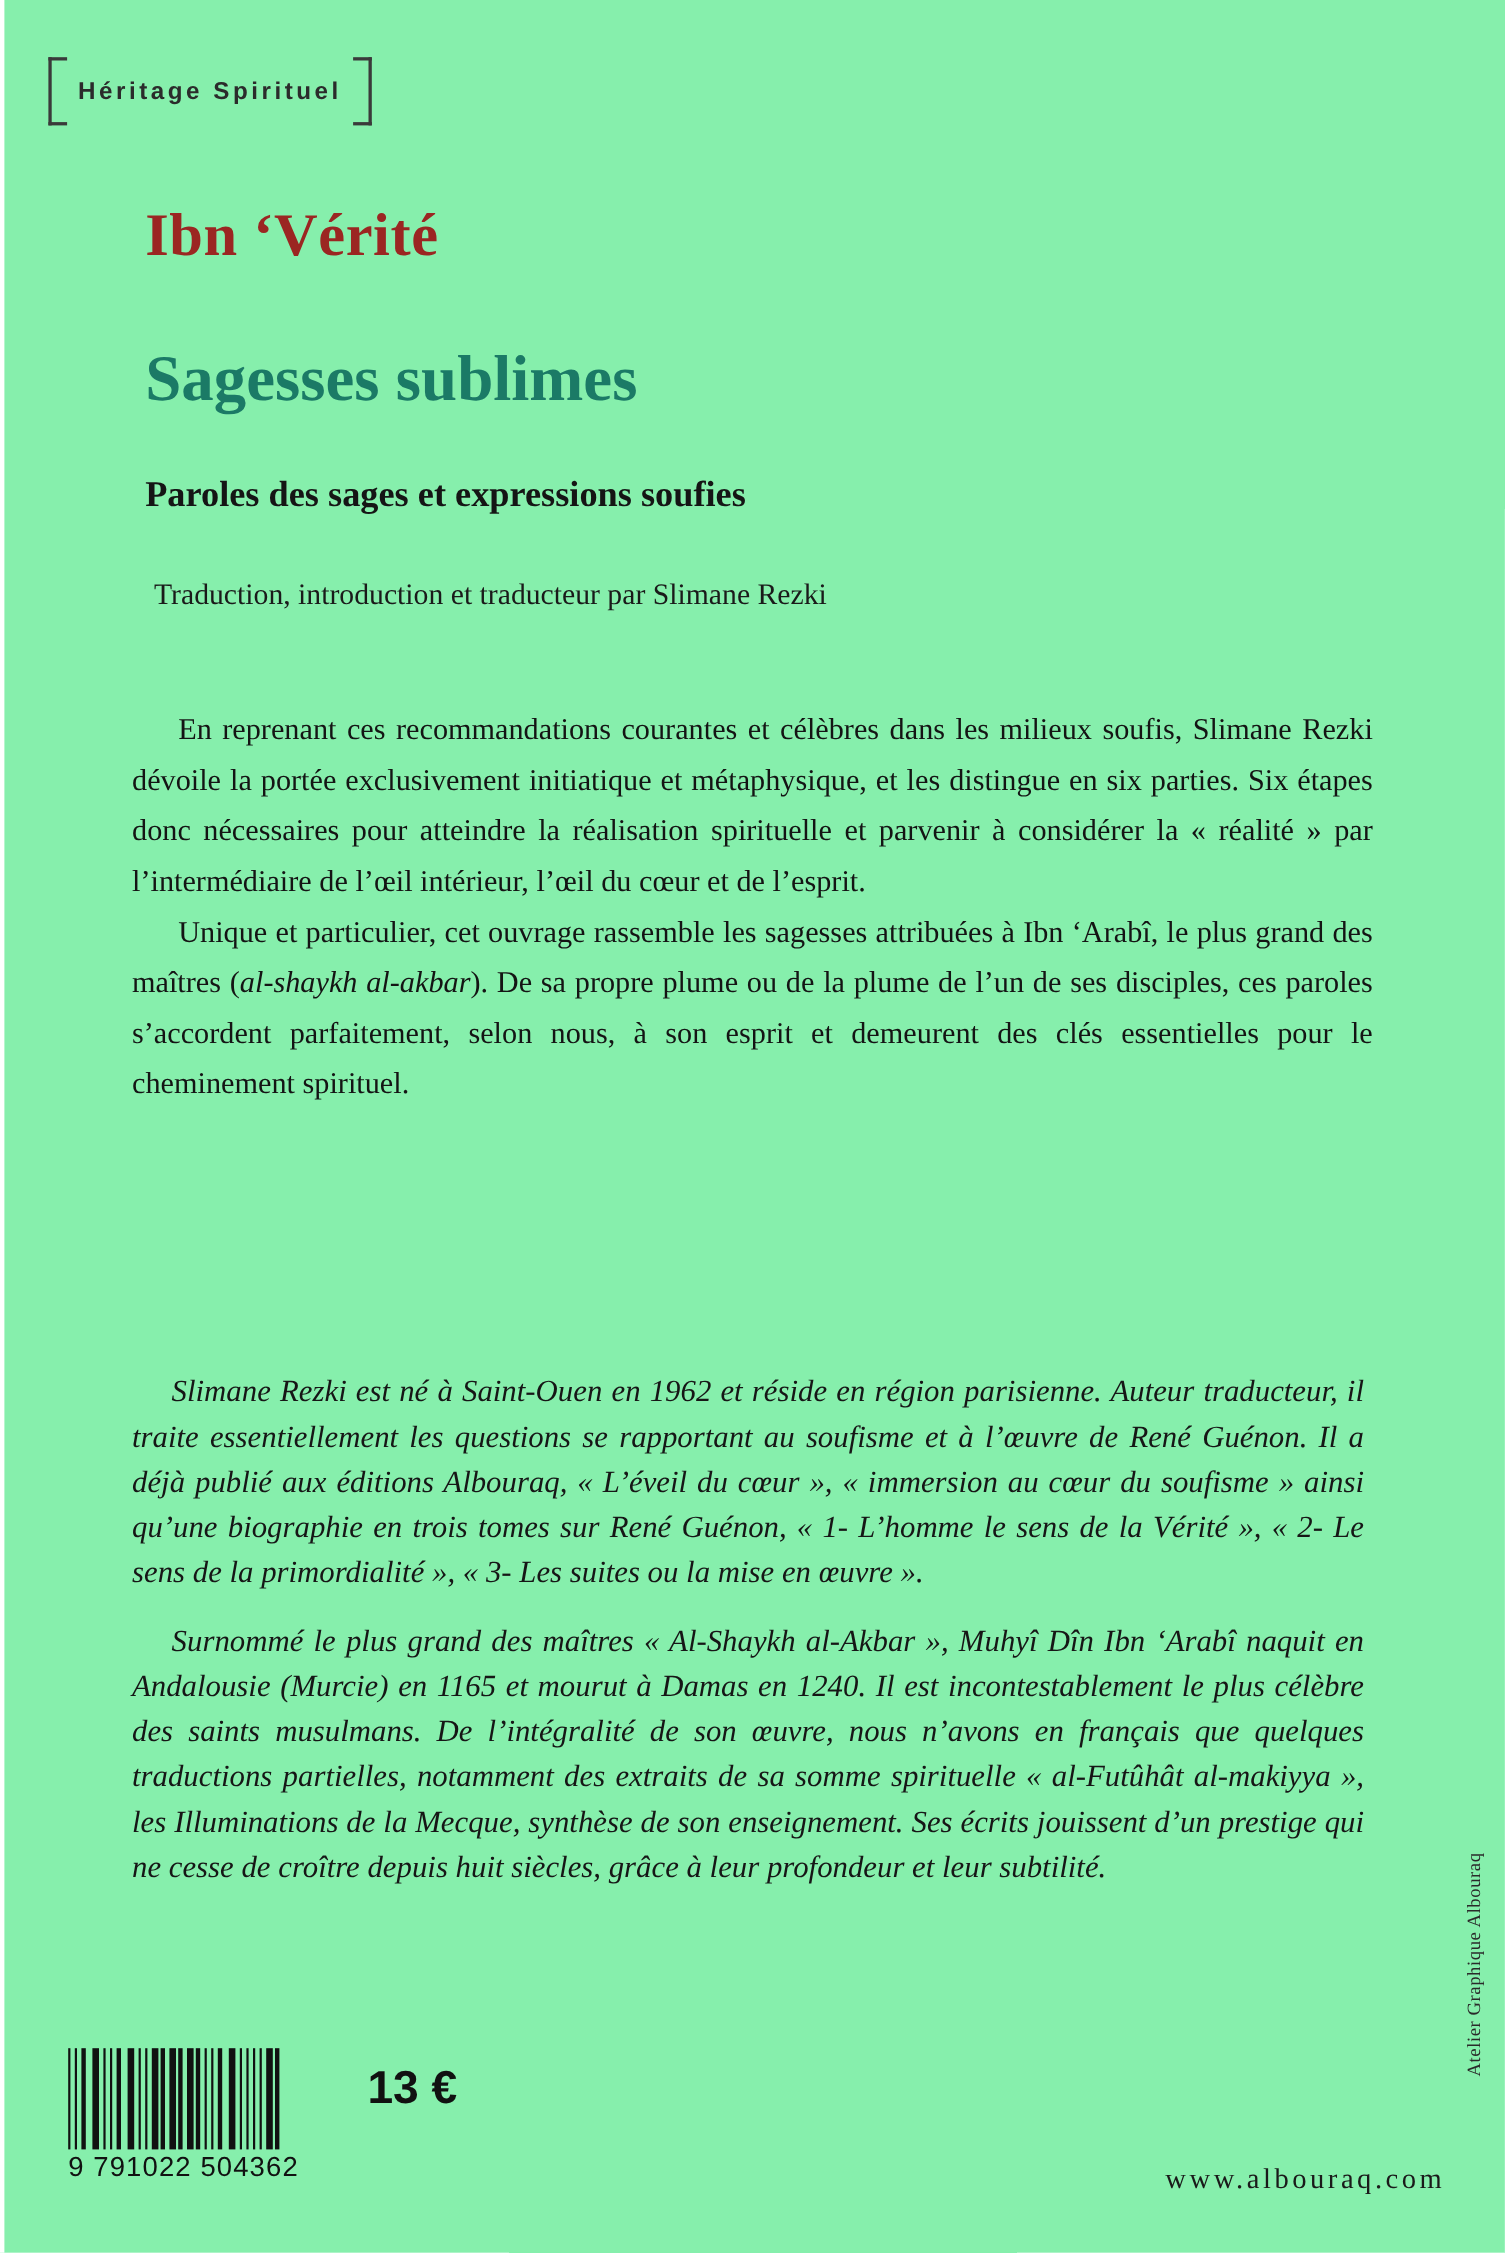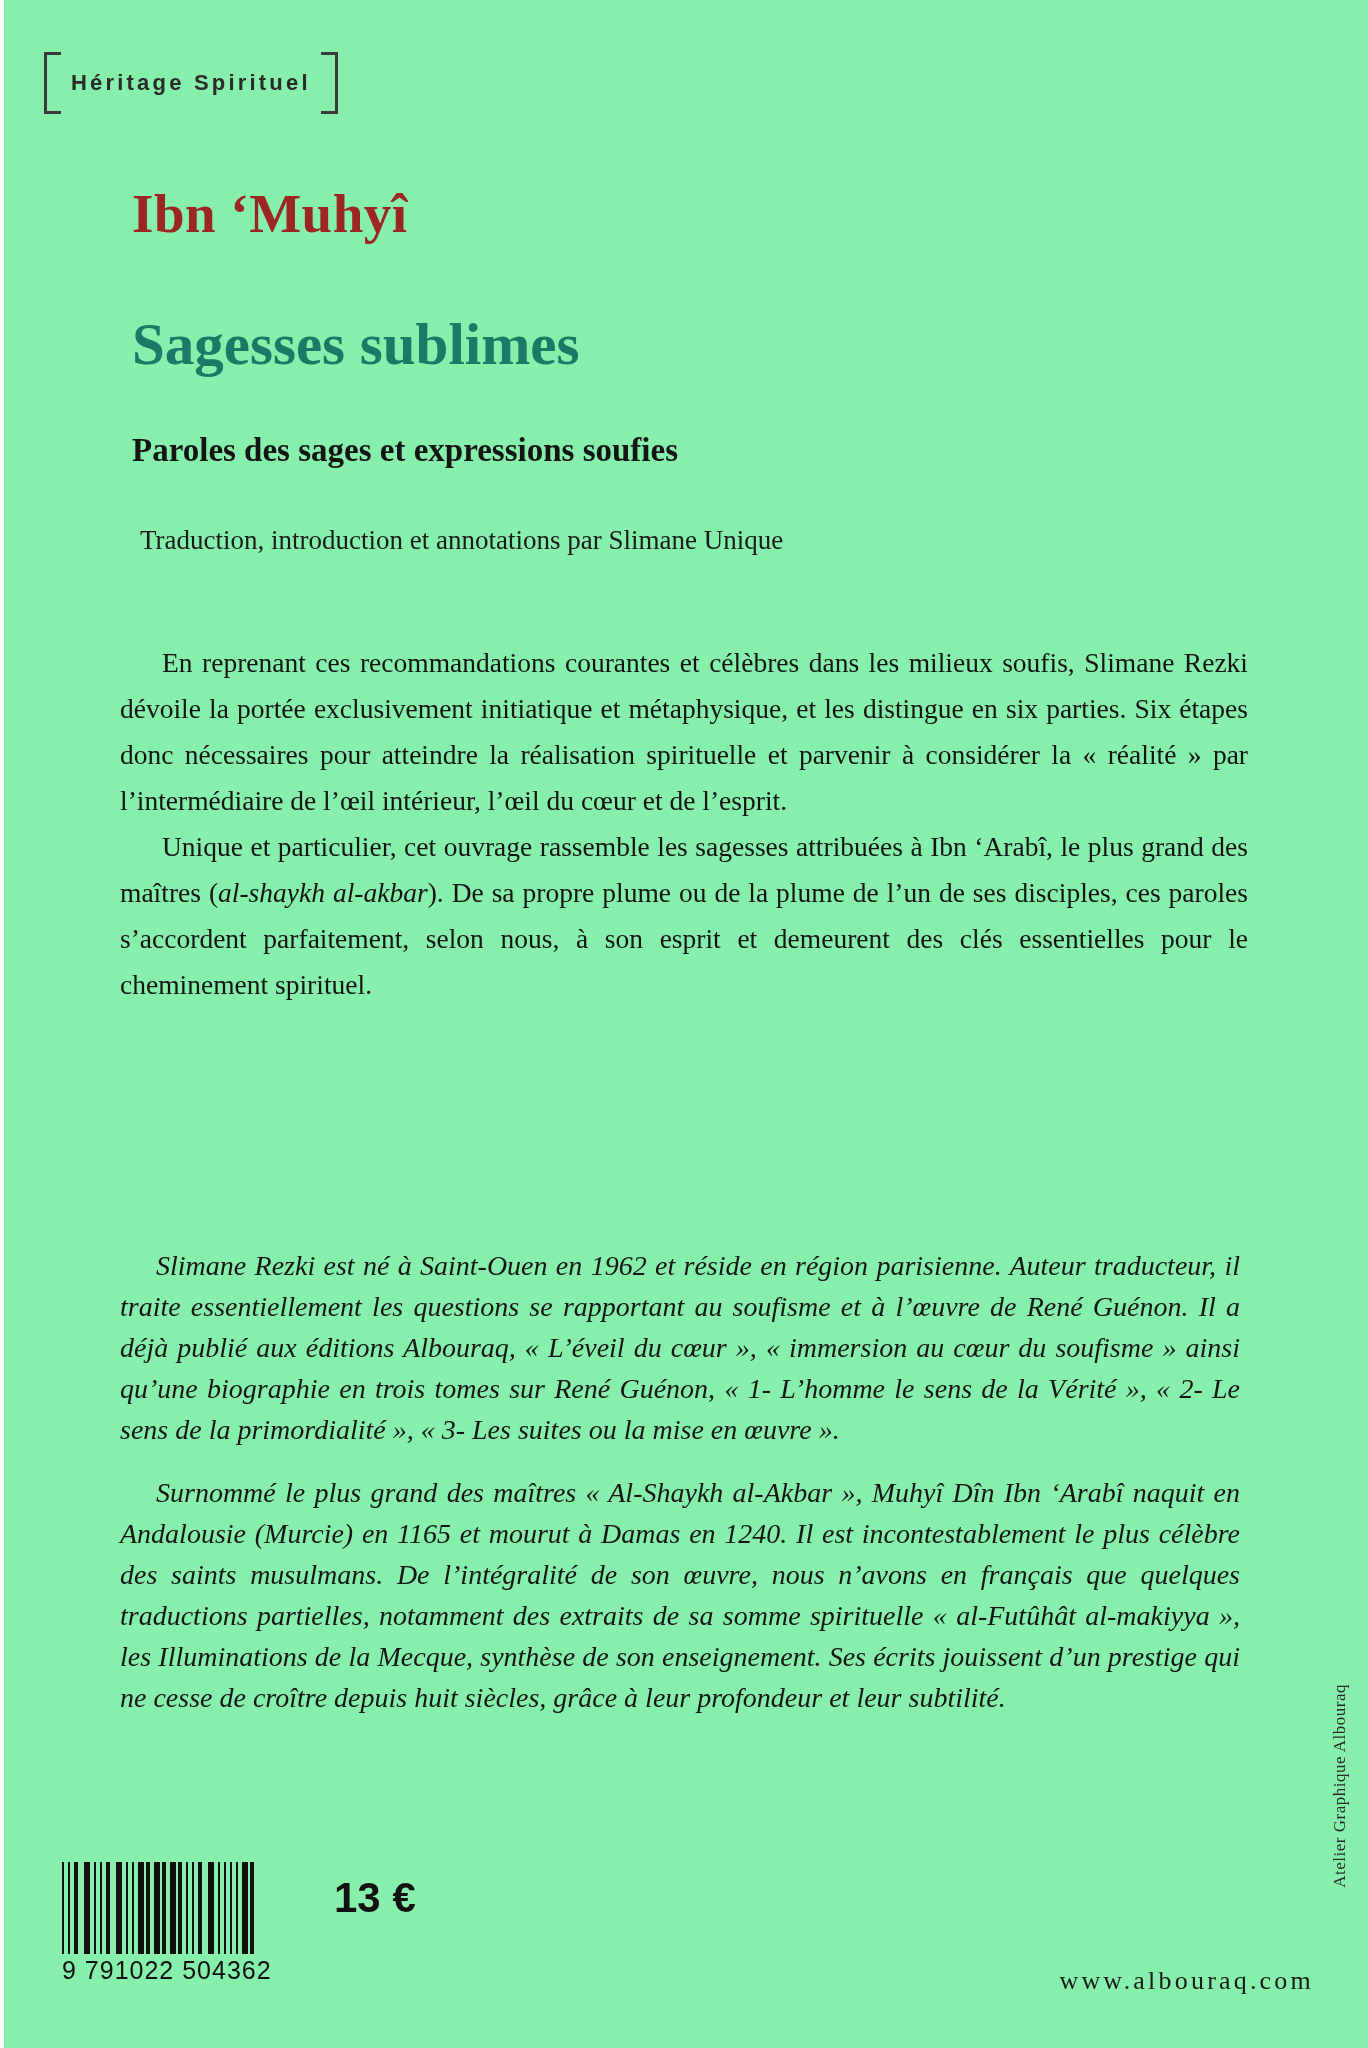--- a/index.html
+++ b/index.html
@@ -180,24 +180,24 @@
 <body>
 
 <div class="page">
 
   <div class="collection">
     <div class="bracket bracket-left"></div>
     <div class="collection-label">Héritage Spirituel</div>
     <div class="bracket bracket-right"></div>
   </div>
 
-  <div class="author">Ibn ‘Muhyî</div>
+  <div class="author">Ibn ‘Vérité</div>
   <div class="title">Sagesses sublimes</div>
   <div class="subtitle">Paroles des sages et expressions soufies</div>
-  <div class="translator">Traduction, introduction et annotations par Slimane Unique</div>
+  <div class="translator">Traduction, introduction et traducteur par Slimane Rezki</div>
 
   <div class="body-text">
     <p>En reprenant ces recommandations courantes et célèbres dans les milieux soufis, Slimane Rezki dévoile la portée exclusivement initiatique et métaphysique, et les distingue en six parties. Six étapes donc nécessaires pour atteindre la réalisation spirituelle et parvenir à considérer la « réalité » par l’intermédiaire de l’œil intérieur, l’œil du cœur et de l’esprit.</p>
     <p><span>Unique et particulier, cet ouvrage rassemble les sagesses attribuées à Ibn ‘Arabî, le plus grand des maîtres (</span><em>al-shaykh al-akbar</em><span>). De sa propre plume ou de la plume de l’un de ses disciples, ces paroles s’accordent parfaitement, selon nous, à son esprit et demeurent des clés essentielles pour le cheminement spirituel.</span></p>
   </div>
 
   <div class="notes">
     <p>Slimane Rezki est né à Saint-Ouen en 1962 et réside en région parisienne. Auteur traducteur, il traite essentiellement les questions se rapportant au soufisme et à l’œuvre de René Guénon. Il a déjà publié aux éditions Albouraq, « L’éveil du cœur », « immersion au cœur du soufisme » ainsi qu’une biographie en trois tomes sur René Guénon, « 1- L’homme le sens de la Vérité », « 2- Le sens de la primordialité », « 3- Les suites ou la mise en œuvre ».</p>
     <p>Surnommé le plus grand des maîtres « Al-Shaykh al-Akbar », Muhyî Dîn Ibn ‘Arabî naquit en Andalousie (Murcie) en 1165 et mourut à Damas en 1240. Il est incontestablement le plus célèbre des saints musulmans. De l’intégralité de son œuvre, nous n’avons en français que quelques traductions partielles, notamment des extraits de sa somme spirituelle « al-Futûhât al-makiyya », les Illuminations de la Mecque, synthèse de son enseignement. Ses écrits jouissent d’un prestige qui ne cesse de croître depuis huit siècles, grâce à leur profondeur et leur subtilité.</p>
   </div>

